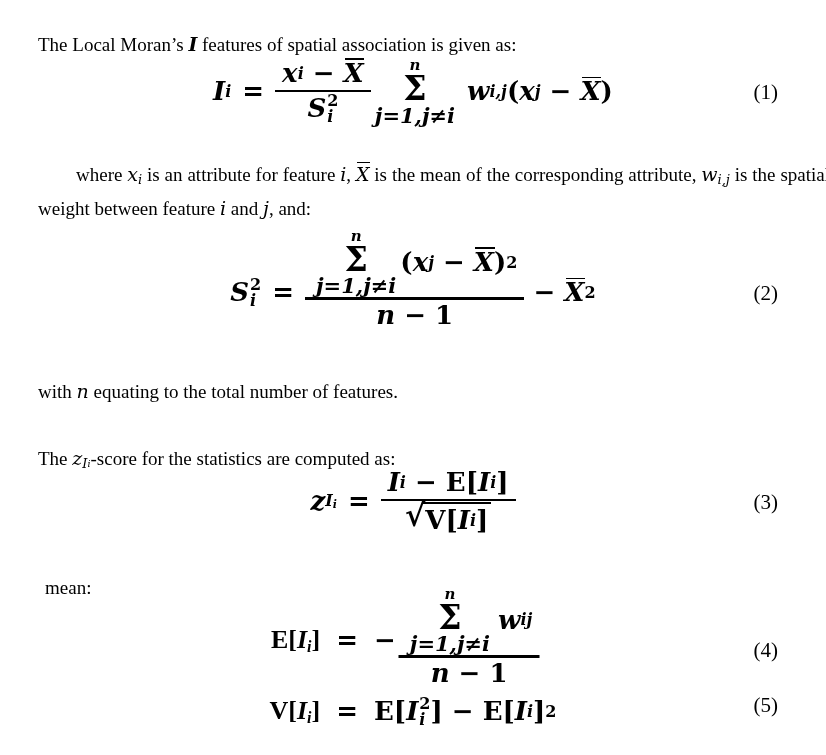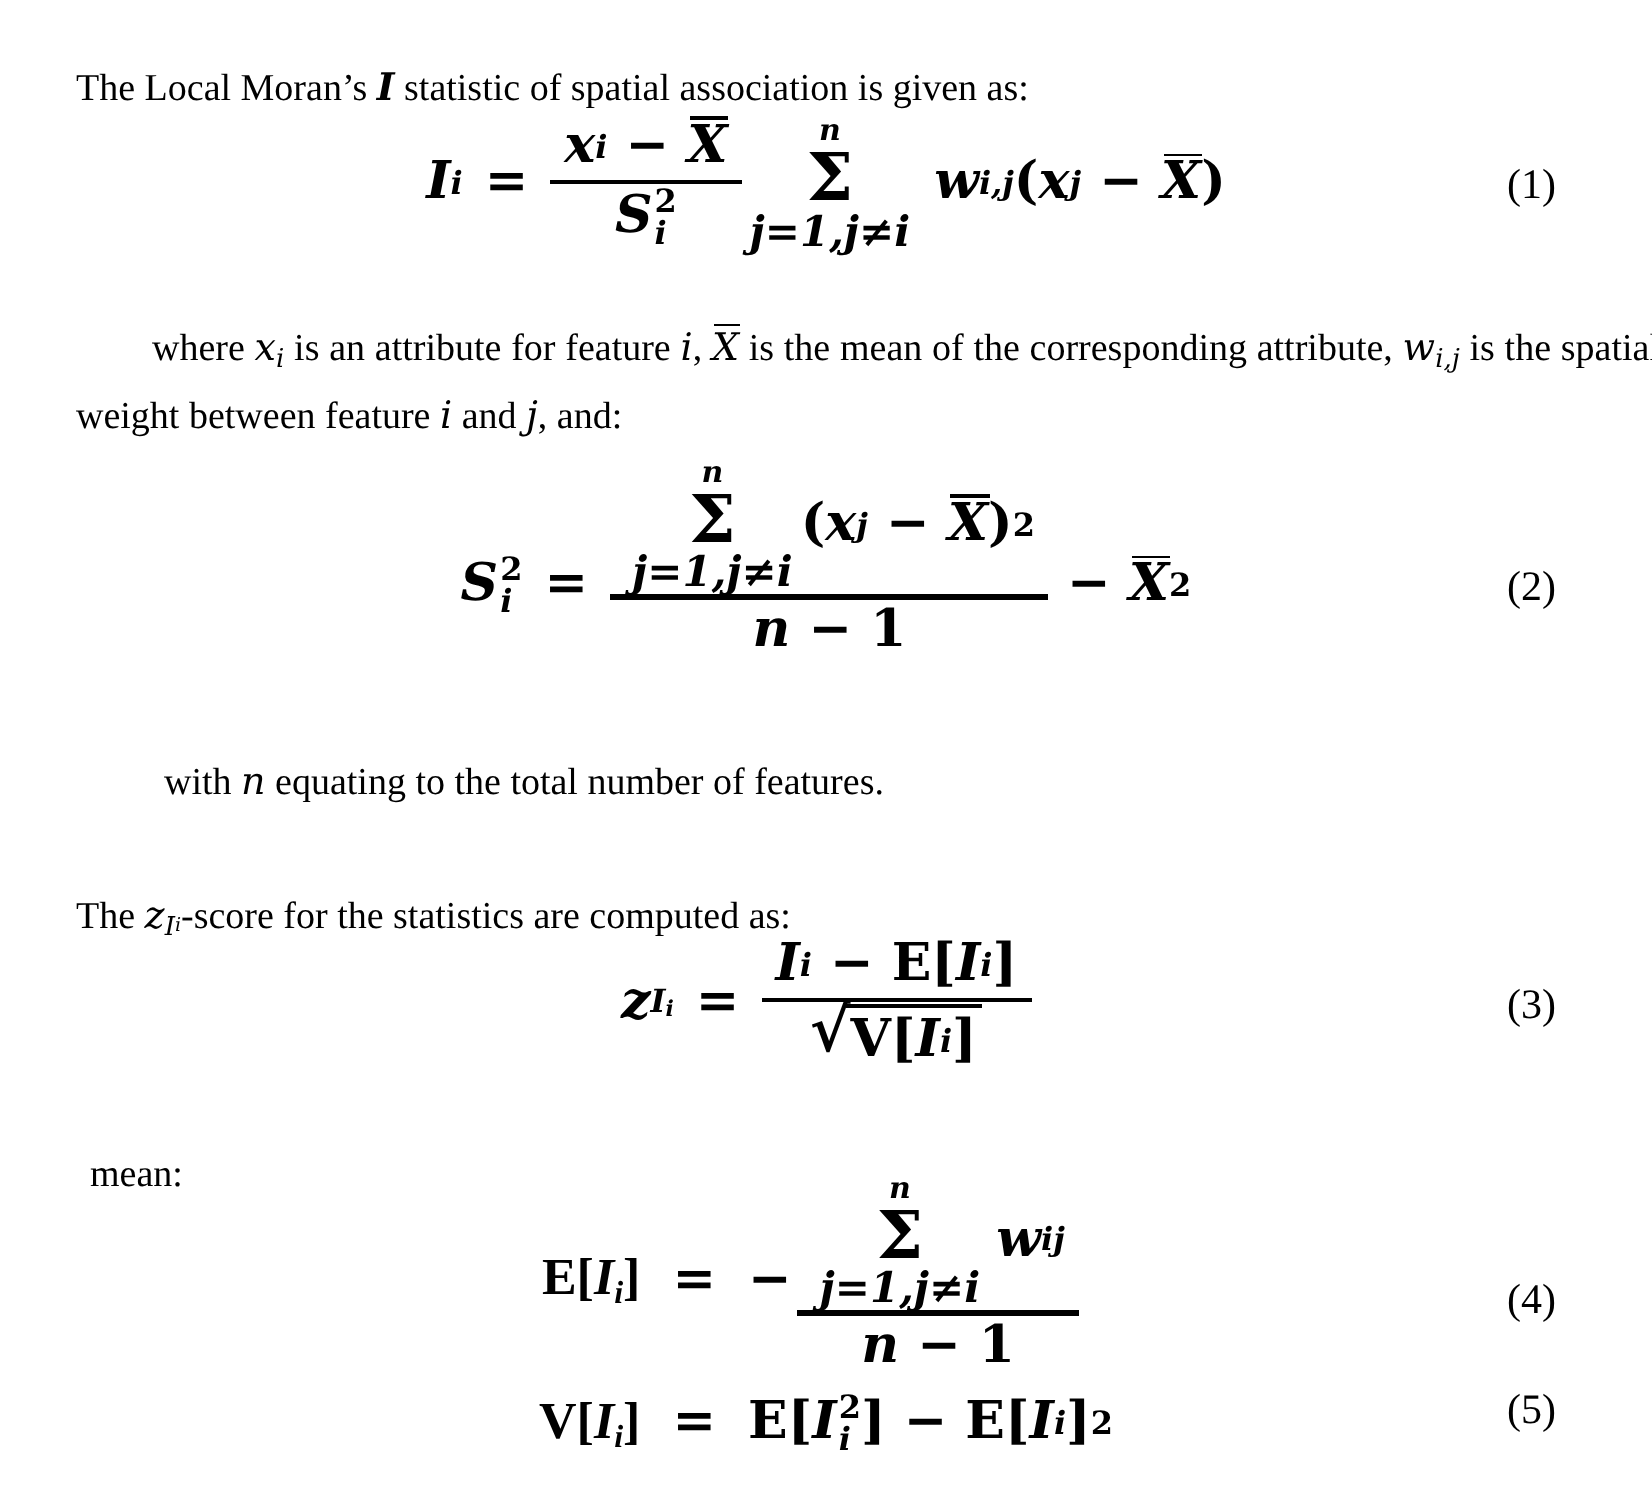--- a/index.html
+++ b/index.html
@@ -58,21 +58,21 @@
            font-family:"Liberation Serif", serif; font-weight:normal; font-style:normal; font-size:21px; }
   .eqnum-abs { position:absolute; right:48px; transform:translateY(-50%);
            font-family:"Liberation Serif", serif; font-weight:normal; font-size:21px; }
   .gl { justify-self:end;font-family:Liberation Serif, serif; }
   .gm { justify-self:center; margin:0 16px; }
   .gr { justify-self:start; display:flex; align-items:center; }
 </style>
 </head>
 <body>
 
-<p class="tline" style="top:13px; left:38px; right:34px;"><span>The Local Moran’s </span><span class="bbv">I</span><span> statistic of spatial association is given as:</span></p>
+<p class="tline" style="top:13px; left:38px; right:34px;"><span>The Local Moran’s </span><span class="bbv">I</span><span> features of spatial association is given as:</span></p>
 
 <div class="eq" style="top:48px; height:88px;">
   <span class="v">I</span>
     <span class="sb">i</span>
   <span class="eqop">=</span>
   <span class="frac">
     <span class="num">
         <span class="v">x</span>
         <span class="sb">i</span>
         <span class="rm"> − </span>
@@ -133,21 +133,21 @@
         <span class="v">n</span>
         <span class="rm"> − 1</span>
       </span>
   </span>
   <span class="rm"> − </span>
     <span class="v bar">X</span>
     <span class="sup">2</span>
   <span class="eqnum">(2)</span>
 </div>
 
-<p class="tline" style="top:360px; left:38px; right:34px;margin-left:44px;"><span>with </span><span class="bv">n</span><span> equating to the total number of features.</span></p>
+<p class="tline" style="top:360px; left:38px; right:34px;"><span>with </span><span class="bv">n</span><span> equating to the total number of features.</span></p>
 
 <p class="tline" style="top:427px; left:38px; right:34px;"><span>The </span><span class="bv">z</span><span class="bs">I</span><span class="bs bss">i</span><span>-score for the statistics are computed as:</span></p>
 
 <div class="eq" style="top:462px; height:80px;">
   <span class="v">z</span>
     <span class="sb"><span>I</span><span class="sbb">i</span></span>
   <span class="eqop">=</span>
   <span class="frac">
     <span class="num">
         <span class="v">I</span>

